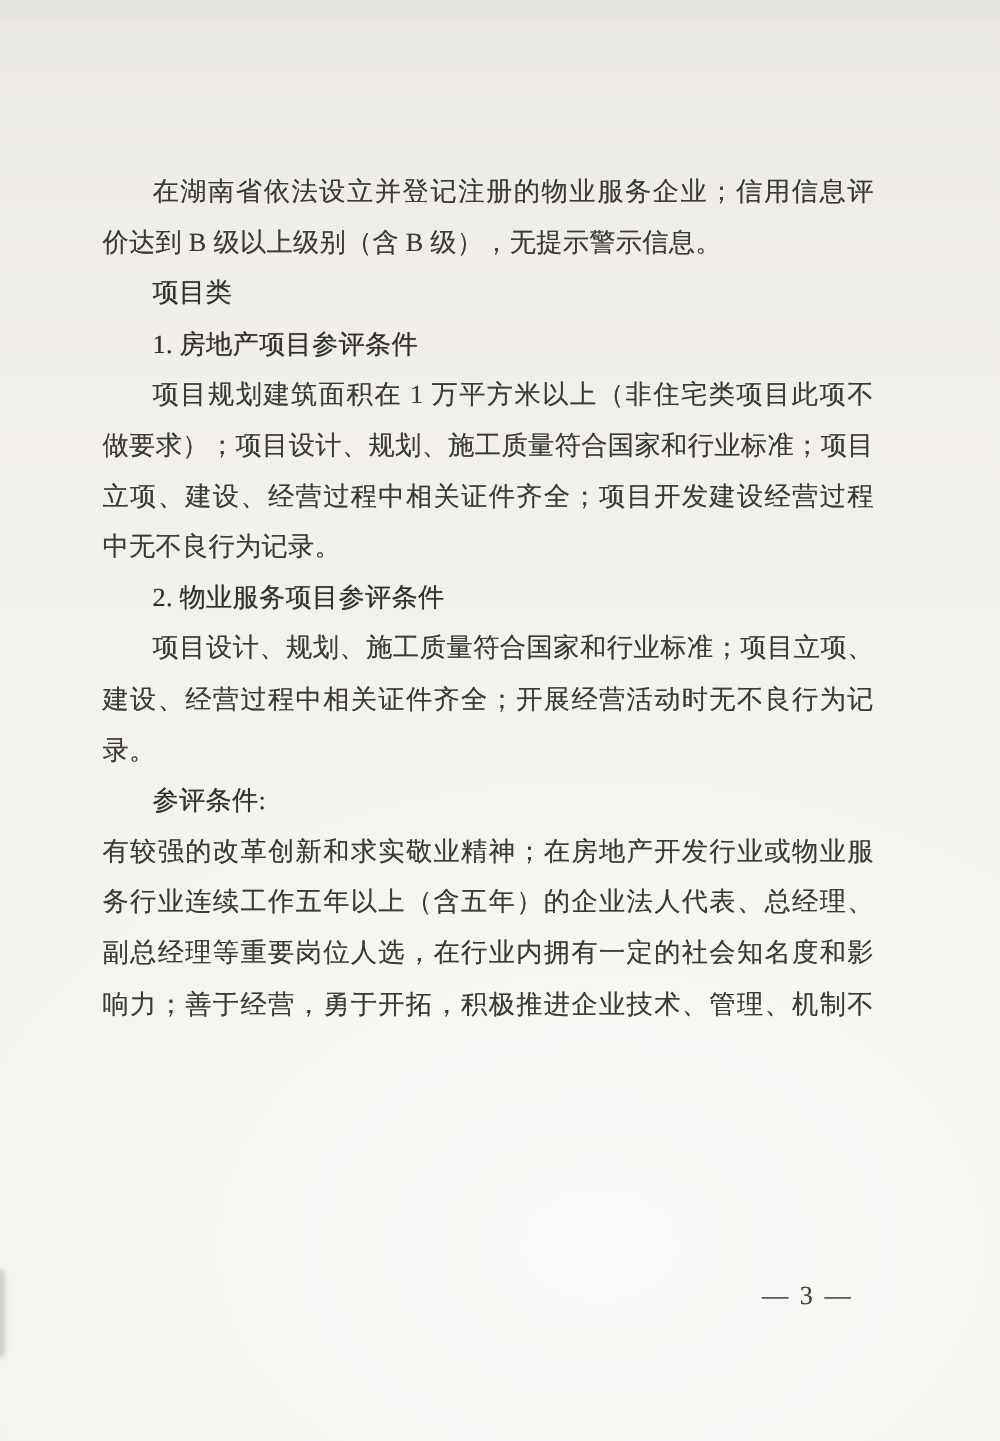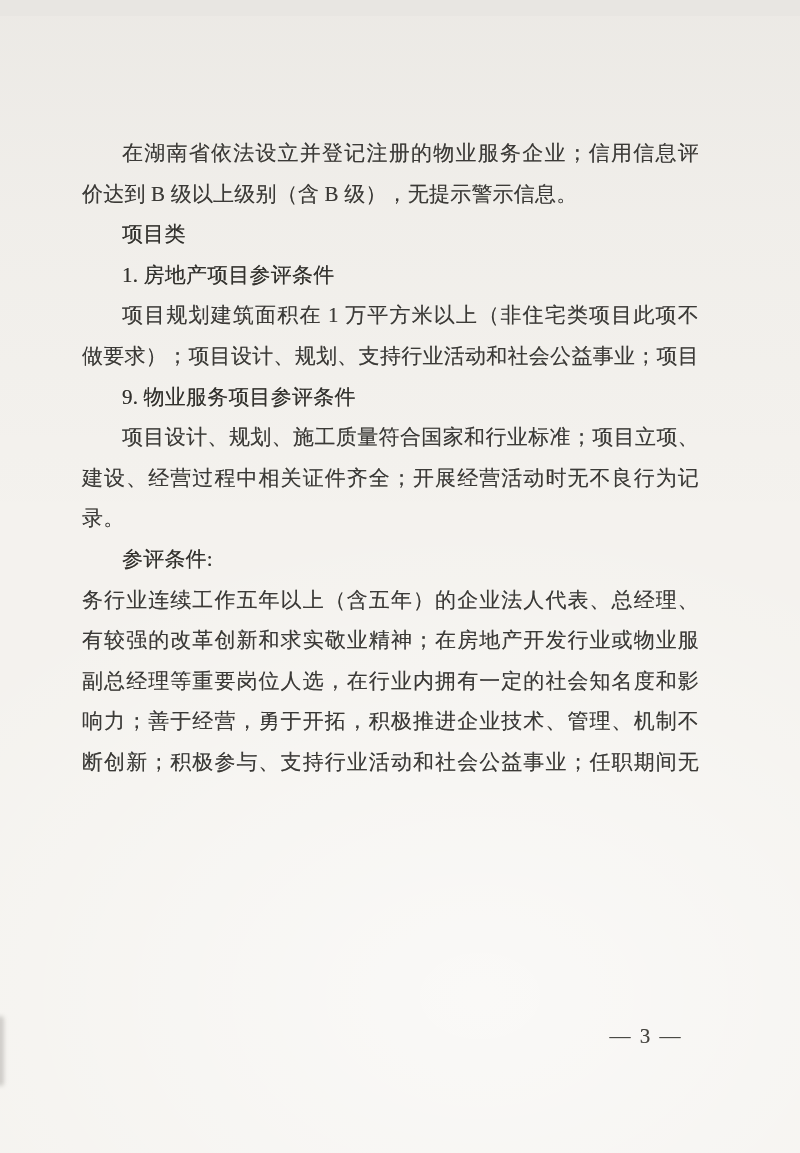--- a/index.html
+++ b/index.html
@@ -84,35 +84,36 @@
         <div class="line last">价达到 B 级以上级别（含 B 级），无提示警示信息。</div>
       </div>
       <div class="block heading">
         <div class="line indent last">项目类</div>
       </div>
       <div class="block heading">
         <div class="line indent last">1.  房地产项目参评条件</div>
       </div>
       <div class="block paragraph">
         <div class="line indent">项目规划建筑面积在 1 万平方米以上（非住宅类项目此项不</div>
-        <div class="line">做要求）；项目设计、规划、支持行业活动和社会公益事业；项目</div>
+        <div class="line">做要求）；项目设计、规划、施工质量符合国家和行业标准；项目</div>
+        <div class="line">立项、建设、经营过程中相关证件齐全；项目开发建设经营过程</div>
+        <div class="line last">中无不良行为记录。</div>
       </div>
       <div class="block heading">
-        <div class="line indent last">9.  物业服务项目参评条件</div>
+        <div class="line indent last">2.  物业服务项目参评条件</div>
       </div>
       <div class="block paragraph">
         <div class="line indent">项目设计、规划、施工质量符合国家和行业标准；项目立项、</div>
         <div class="line">建设、经营过程中相关证件齐全；开展经营活动时无不良行为记</div>
         <div class="line last">录。</div>
       </div>
       <div class="block heading">
         <div class="line indent last">参评条件:</div>
       </div>
       <div class="block paragraph">
+        <div class="line">有较强的改革创新和求实敬业精神；在房地产开发行业或物业服</div>
         <div class="line">务行业连续工作五年以上（含五年）的企业法人代表、总经理、</div>
-        <div class="line">有较强的改革创新和求实敬业精神；在房地产开发行业或物业服</div>
         <div class="line">副总经理等重要岗位人选，在行业内拥有一定的社会知名度和影</div>
         <div class="line">响力；善于经营，勇于开拓，积极推进企业技术、管理、机制不</div>
-        <div class="line">断创新；积极参与、支持行业活动和社会公益事业；任职期间无</div>
       </div>
     </div>
   <div class="page-number">— 3 —</div>
 </div>
 
 </body></html>

